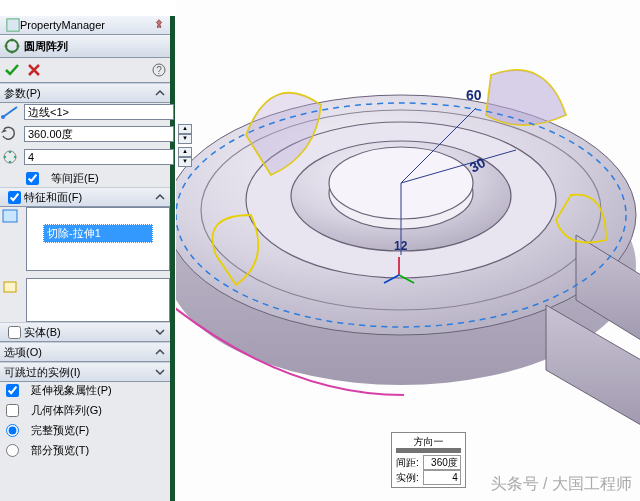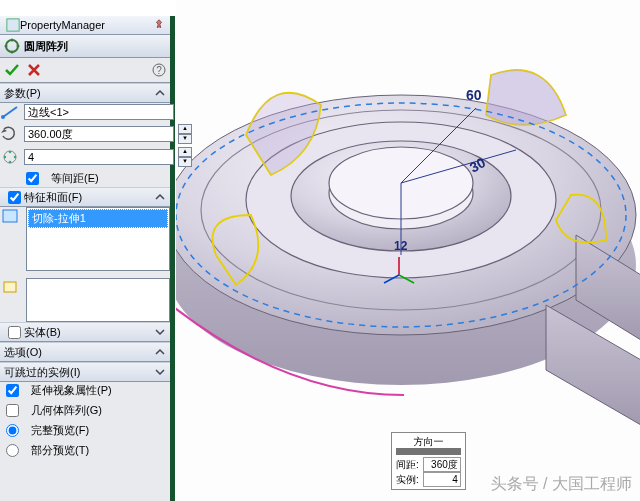--- a/index.html
+++ b/index.html
@@ -14,21 +14,21 @@
 .sect-head{height:18px;background:linear-gradient(#eef1f6,#d7deea);border-top:1px solid #c5cdd9;border-bottom:1px solid #8a97a8;display:flex;align-items:center;padding:0 4px;font-size:11px}
 .sect-head .chk{margin-right:3px}
 .sect-head .tw{margin-left:auto}
 .sect-body{background:#e8eaed;padding:0;display:flex;flex-direction:column;gap:3px}
 .row{display:flex;align-items:center;gap:4px}
 .row .lic{width:22px;height:18px;display:flex;align-items:center;justify-content:center}
 .row input[type=text]{flex:1;height:16px;border:1px solid #7a8699;background:#fff;font-size:11px;padding:0 3px;box-sizing:border-box}
 .spin{display:flex;flex-direction:column;width:14px}
 .spin div{width:12px;height:8px;border:1px solid #7a8699;background:#eef1f6;font-size:7px;line-height:6px;text-align:center}
 .listbox{border:1px solid #7a8699;background:#fff;height:62px;margin-left:26px;overflow:hidden;position:relative}
-.listbox .sel{background:#3399ff;color:#fff;border:1px dotted #fff;padding:1px 3px;margin:1px;font-size:11px}
+.listbox .sel{background:#3399ff;color:#fff;border:1px dotted #fff;padding:1px 3px;margin:16px;font-size:11px}
 .opt{display:flex;align-items:center;gap:12px;padding:1px 0 1px 6px;font-size:11px}
 .opt input{margin:0}
 .viewport{position:absolute;left:176px;top:0;width:464px;height:501px;background:#fdfdfd}
 .callout{position:absolute;background:#fff;border:1px solid #888;padding:2px 4px;font-size:10px;line-height:13px}
 .callout .crow{display:flex;gap:4px;align-items:center}
 .callout .cval{border:1px solid #999;padding:0 2px;background:#fff;min-width:32px;text-align:right}
 .watermark{position:absolute;right:8px;bottom:6px;font-size:16px;color:#aaa}
 svg{display:block}
 </style>
 </head>
@@ -86,21 +86,21 @@
   <text x="218" y="250" font-size="12" fill="#1a2a7a" font-weight="bold">12</text>
 
   <g transform="translate(223,275)">
     <line x1="0" y1="0" x2="0" y2="-18" stroke="#c02" stroke-width="1.5"></line>
     <line x1="0" y1="0" x2="15" y2="8" stroke="#0a0" stroke-width="1.5"></line>
     <line x1="0" y1="0" x2="-15" y2="8" stroke="#04c" stroke-width="1.5"></line>
   </g>
 </svg>
 
 <div class="callout" style="left:215px;top:432px">
-  <div class="crow" style="justify-content:center;border-bottom:7px solid #737373;margin-bottom:2px">
+  <div class="crow" style="justify-content:center;border-bottom:5px solid #737373;margin-bottom:2px">
         <span>方向一</span>
       </div>
   <div class="crow">
         <span>间距:</span>
         <span class="cval">360度</span>
       </div>
   <div class="crow">
         <span>实例:</span>
         <span class="cval">4</span>
       </div>

